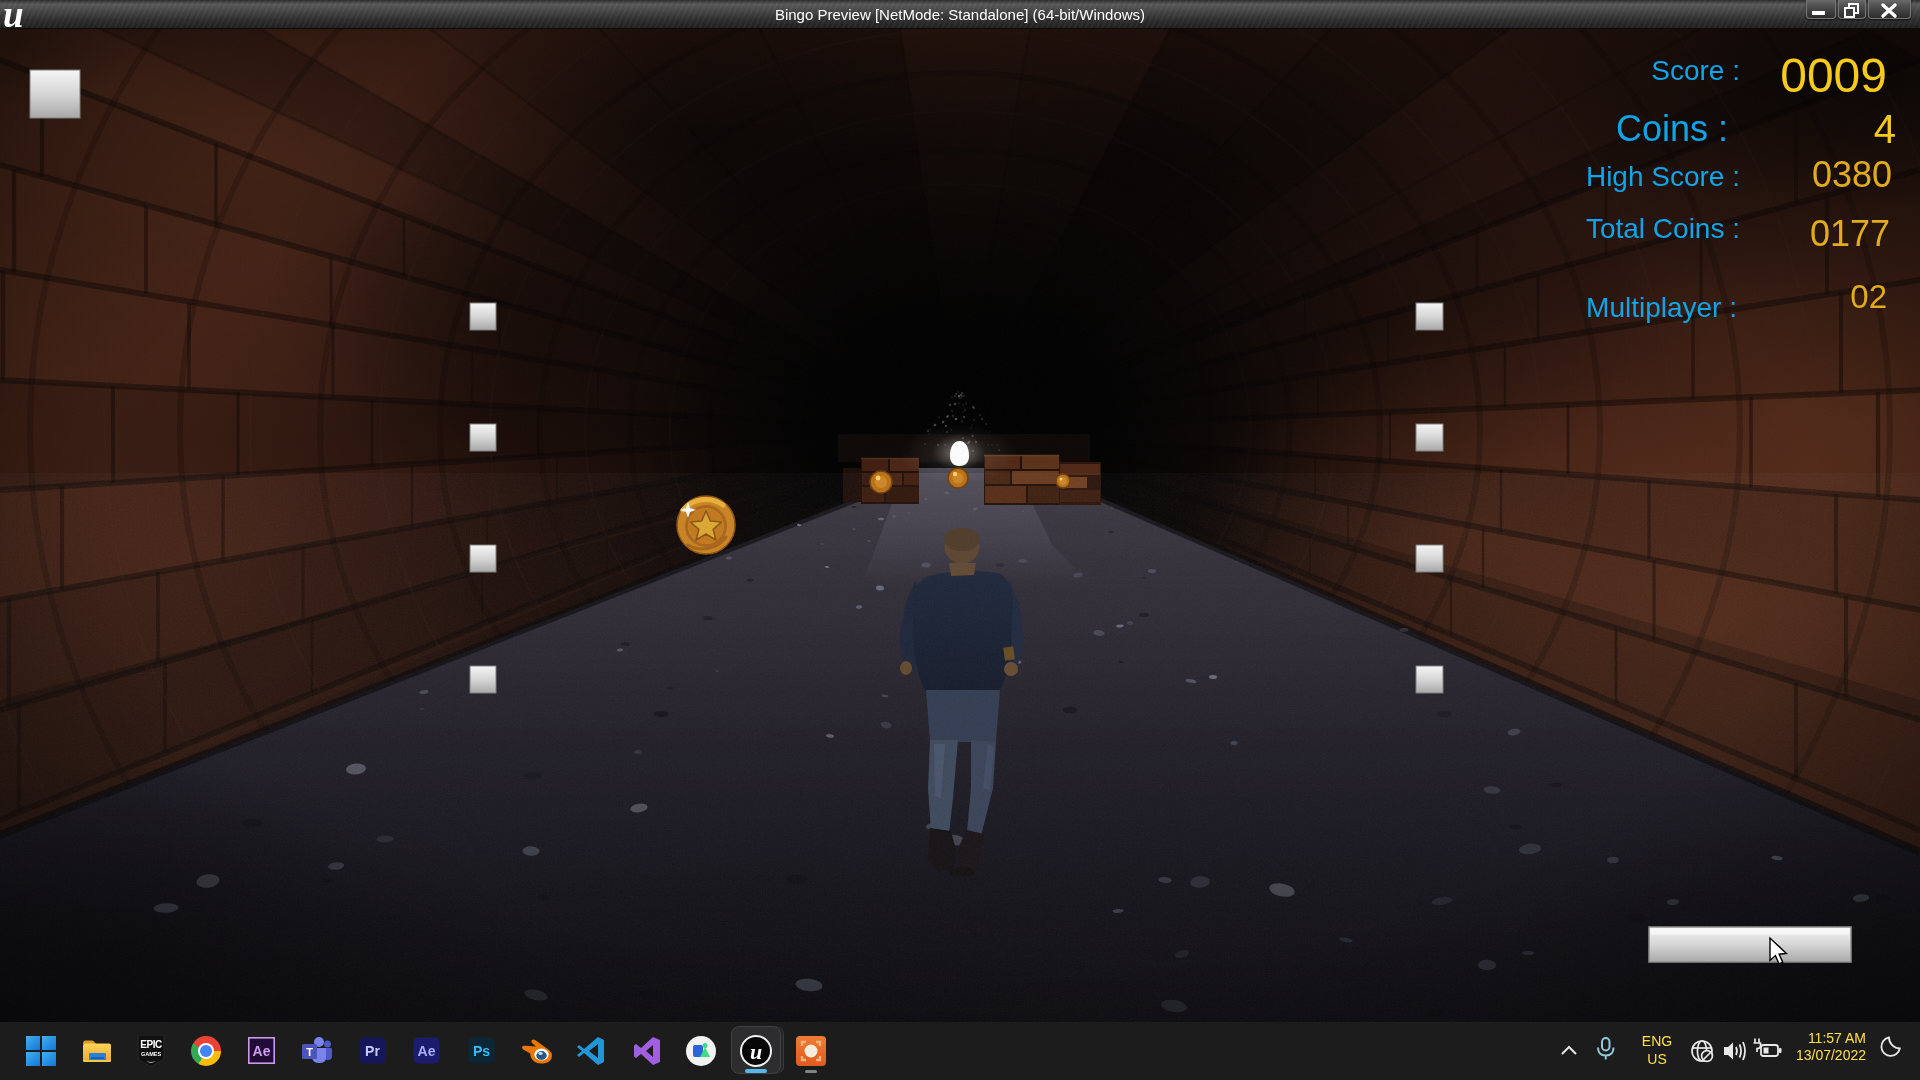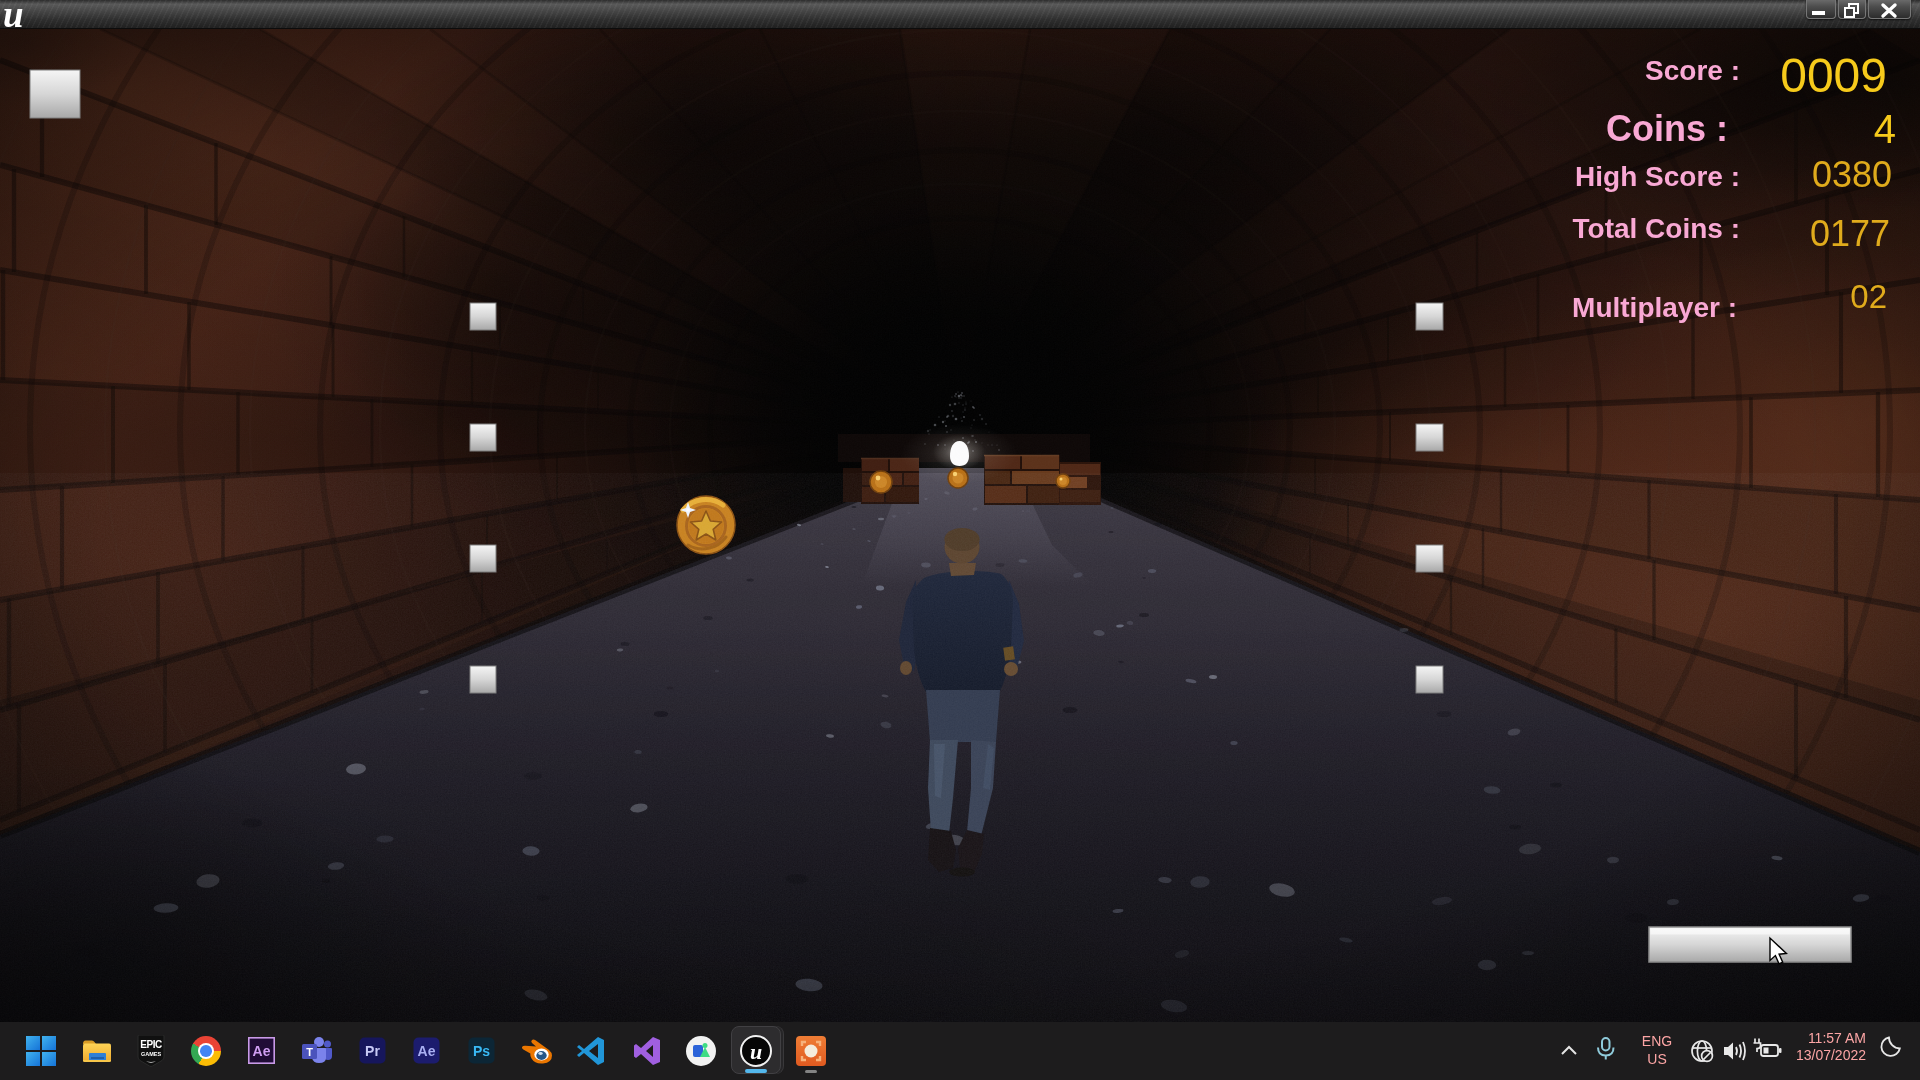--- a/index.html
+++ b/index.html
@@ -1,28 +1,28 @@
 <!DOCTYPE html>
 <html><head><meta charset="utf-8">
 <style>
 * { margin:0; padding:0; box-sizing:border-box; }
 html,body { width:1920px; height:1080px; overflow:hidden; background:#000; font-family:"Liberation Sans", sans-serif; }
 #stage { position:absolute; left:0; top:0; width:1920px; height:1080px; background:#000; }
-.hudlabel { position:absolute; color:#f9a8d4; font-weight:700; white-space:nowrap; }
+.hudlabel { position:absolute; color:#0ea5e9; font-weight:400; white-space:nowrap; }
 .hudval { position:absolute; color:#f2c31d; font-weight:400; white-space:nowrap; }
 #titlebar { position:absolute; left:0; top:0; width:1920px; height:29px;
   background:
    repeating-linear-gradient(115deg, rgba(255,255,255,0.04) 0 1.5px, rgba(0,0,0,0.0) 1.5px 5px),
    linear-gradient(180deg,#2c2c2c 0%,#595959 15%,#454545 40%,#2e2e2e 70%,#202020 100%);
   border-bottom:1px solid #0c0c0c; }
 #titletext { position:absolute; width:100%; text-align:center; top:6px; font-size:15px; color:#fff; }
 .winbtn { position:absolute; top:0; height:19px; background:linear-gradient(180deg,#6a6a6a 0%,#4e4e4e 35%,#2c2c2c 100%);
   border:1px solid #777; border-top:none; border-radius:0 0 4px 4px; box-shadow:0 1px 2px rgba(0,0,0,0.7); }
 #taskbar { position:absolute; left:0; top:1022px; width:1920px; height:58px; background:#1d1c1d; }
-.tray { position:absolute; color:#fca5a5; }
+.tray { position:absolute; color:#fde047; }
 </style></head>
 <body>
 <div id="stage">
 <svg width="1920" height="1080" viewBox="0 0 1920 1080" style="position:absolute;left:0;top:0">
       <defs>
 <radialGradient id="wallbase" cx="960" cy="430" r="1150" gradientUnits="userSpaceOnUse">
  <stop offset="0" stop-color="#020101"></stop>
  <stop offset="0.10" stop-color="#090403"></stop>
  <stop offset="0.20" stop-color="#170b07"></stop>
  <stop offset="0.35" stop-color="#28120b"></stop>
@@ -549,20 +549,21 @@
 <div class="hudval" style="right:24px;  top:107px; font-size:40px; color:#f6ca1b;">4</div>
 <div class="hudlabel" style="right:180px; top:161px; font-size:28px;">High Score :</div>
 <div class="hudval" style="right:28px;  top:154px; font-size:36px; color:#e0ab1c;">0380</div>
 <div class="hudlabel" style="right:180px; top:213px; font-size:28px;">Total Coins :</div>
 <div class="hudval" style="right:30px;  top:213px; font-size:36px; color:#e0ab1c;">0177</div>
 <div class="hudlabel" style="right:183px; top:276px; font-size:28px;margin-top:16px;">Multiplayer :</div>
 <div class="hudval" style="right:33px;  top:278px; font-size:33px; color:#e0ab1c;">02</div>
 
 <div id="titlebar">
  <div style="position:absolute;left:3px;top:-7px;color:#fff;font-family:'Liberation Serif',serif;font-style:italic;font-weight:700;font-size:37px;">u</div>
+ <div id="titletext">Bingo Preview [NetMode: Standalone] (64-bit/Windows)</div>
  <div class="winbtn" style="left:1806px;width:30px;"></div>
  <div class="winbtn" style="left:1838px;width:28px;"></div>
  <div class="winbtn" style="left:1868px;width:43px;"></div>
  <svg width="1920" height="29" style="position:absolute;left:0;top:0">
   <rect x="1812" y="11" width="13" height="4" fill="#fff"></rect>
   <rect x="1849" y="4" width="9" height="9" fill="none" stroke="#fff" stroke-width="2"></rect>
   <rect x="1845" y="8" width="9" height="9" fill="#3c3c3c" stroke="#fff" stroke-width="2"></rect>
   <path d="M1883,5 L1895,16 M1895,5 L1883,16" stroke="#fff" stroke-width="3.4" stroke-linecap="round"></path>
  </svg>
 </div>

